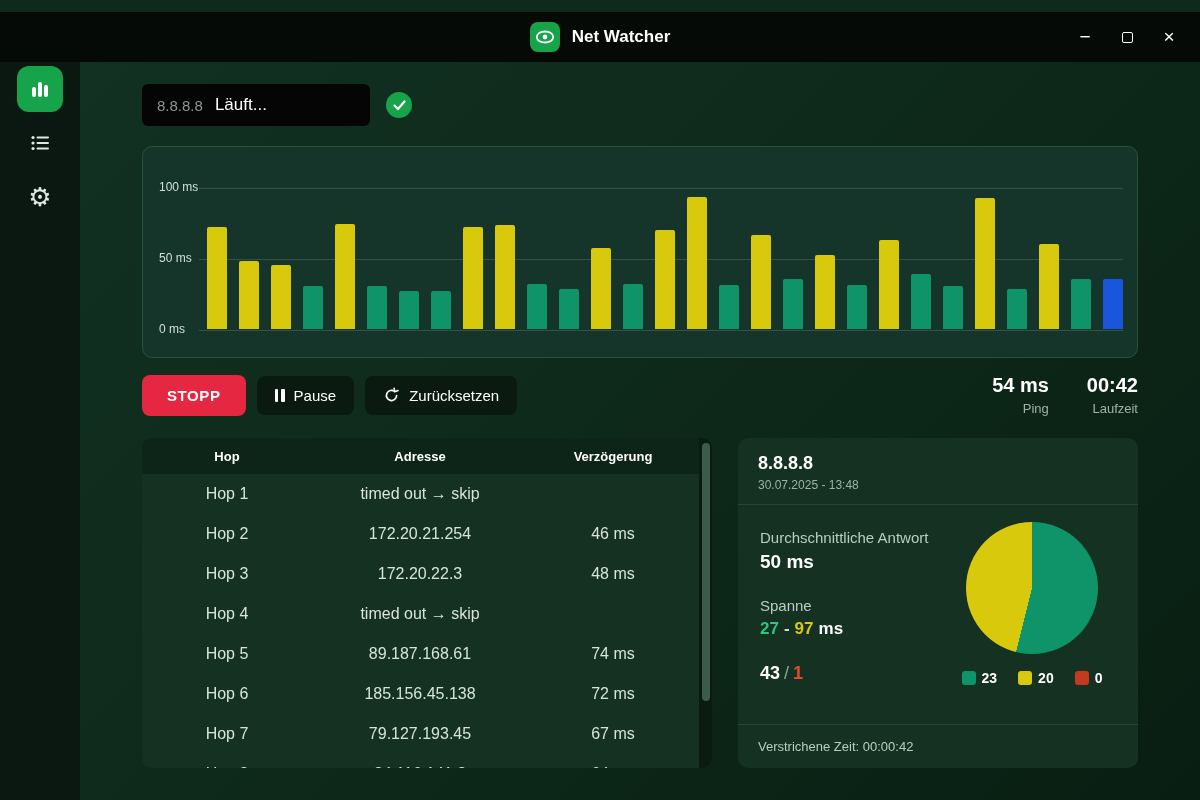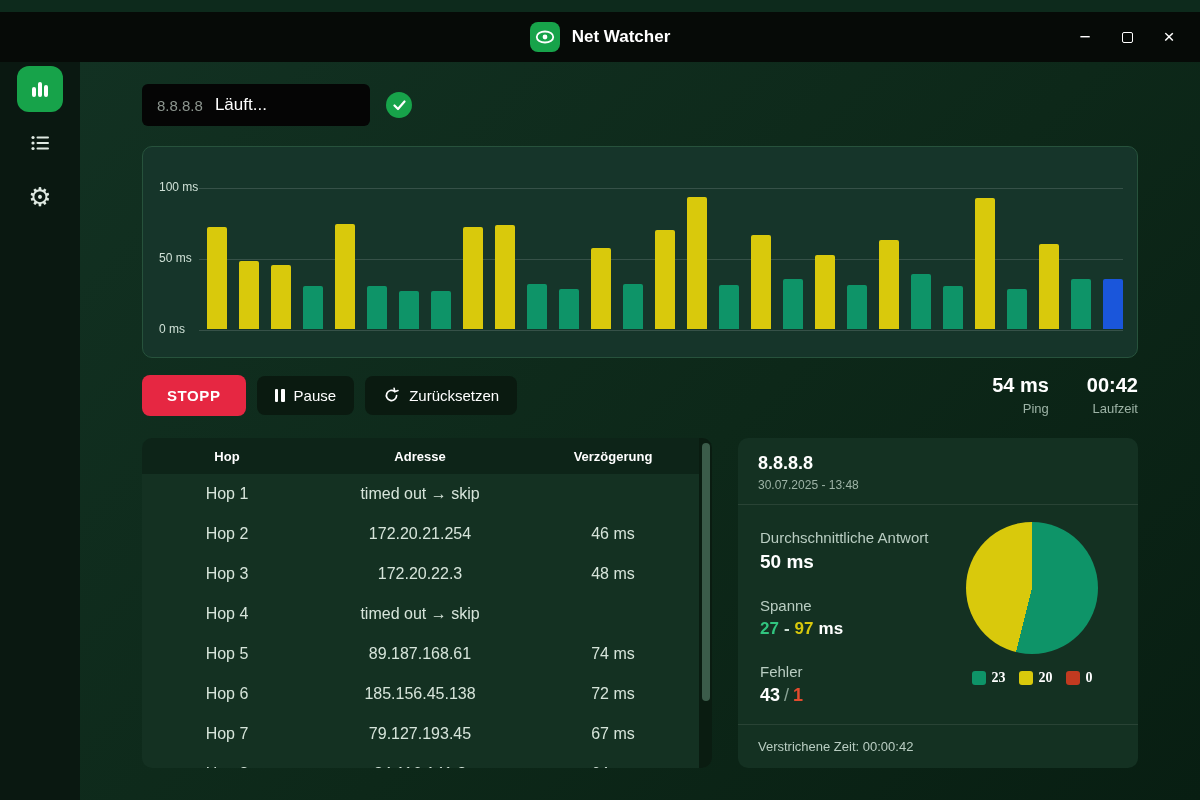--- a/index.html
+++ b/index.html
@@ -128,21 +128,21 @@
   .range-max { color:#d9c90c; }
   .range-unit { color:#fff; margin-left:5px; }
   .errors-value { margin-top:5px; font-size:18px; font-weight:bold; }
   .errors-sep { color:#8aa396; font-weight:normal; padding:0 4px; }
   .errors-num { color:#e44b2e; }
   .pie-wrap {
     position:absolute; right:24px; top:84px; width:164px;
     display:flex; flex-direction:column; align-items:center;
   }
   .pie { width:132px; height:132px; border-radius:50%; }
-  .legend { display:flex; gap:13px; margin-top:16px; align-items:flex-end;font-family:Liberation Serif, serif; }
+  .legend { display:flex; gap:21px; margin-top:16px; align-items:flex-end; }
   .legend-item { display:flex; align-items:center; gap:6px; font-size:14px; font-weight:bold; color:#fff; }
   .legend-swatch { width:14px; height:14px; border-radius:3px; display:block; }
   .stats-footer {
     position:absolute; left:0; right:0; bottom:0;
     border-top:1px solid rgba(255,255,255,0.09);
     padding:14px 20px; font-size:13px; color:#b9cdc2;
   }
 </style>
 </head>
 <body>
@@ -337,21 +337,20 @@
           <div class="stat-label">Durchschnittliche Antwort</div>
           <div class="stat-value">50 ms</div>
         </div>
         <div class="stat-group">
           <div class="stat-label">Spanne</div>
           <div class="range-value">
             <span class="range-min">27</span><span class="range-sep">-</span><span class="range-max">97</span><span class="range-unit">ms</span>
           </div>
         </div>
         <div class="stat-group">
-          <div class="stat-label">Fehler</div>
           <div class="errors-value">
             <span>43</span><span class="errors-sep">/</span><span class="errors-num">1</span>
           </div>
         </div>
       </div>
       <div class="pie-wrap">
         <div class="pie" style="background: conic-gradient(rgb(14, 148, 104) 0deg, rgb(14, 148, 104) 194deg, rgb(217, 201, 12) 194deg, rgb(217, 201, 12) 360deg);"></div>
         <div class="legend">
             <div class="legend-item">
               <span class="legend-swatch" style="background: rgb(14, 148, 104);"></span>

